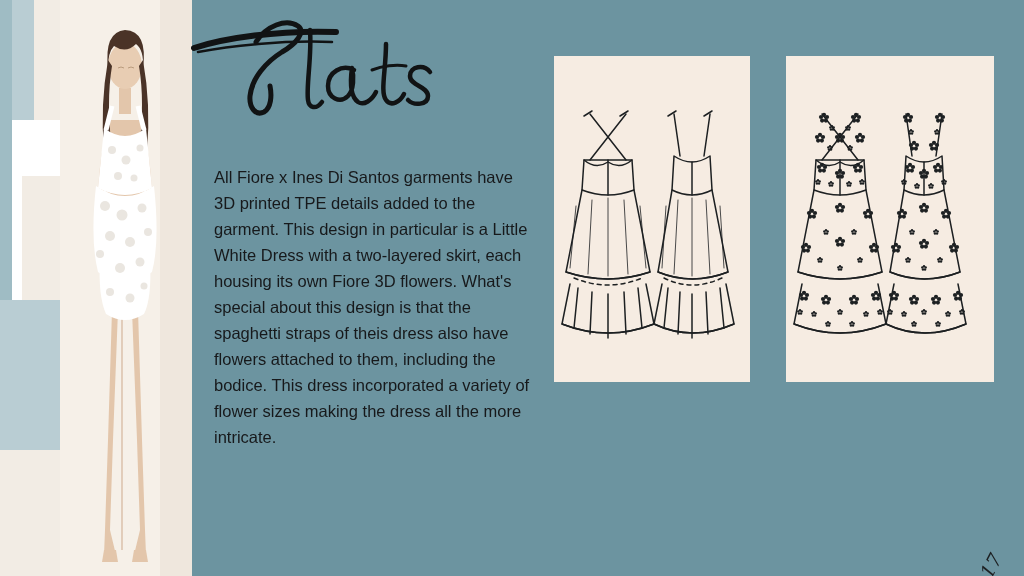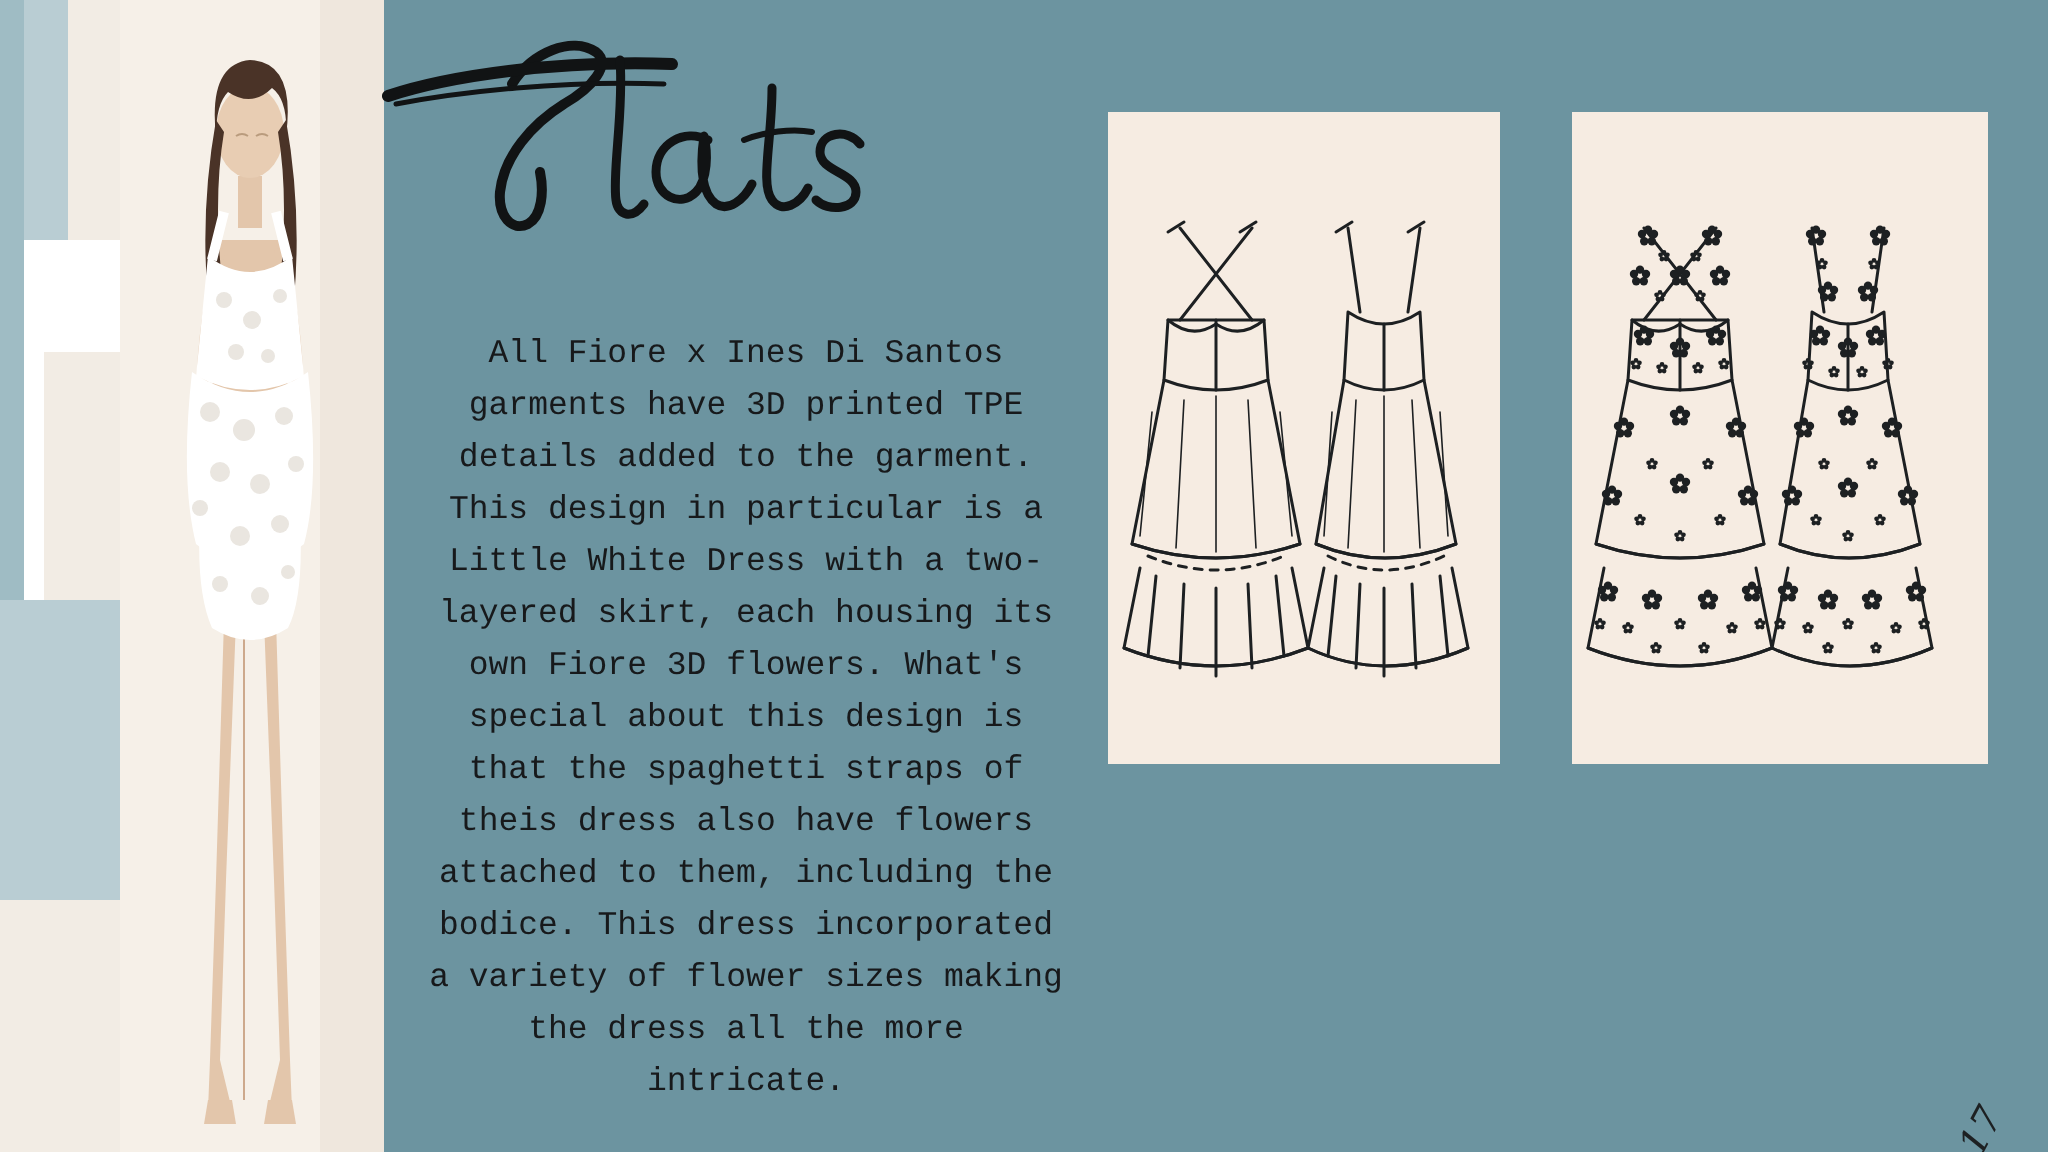--- a/index.html
+++ b/index.html
@@ -100,22 +100,22 @@
     transform: rotate(-4deg);
     text-shadow: 1px 0 0 #111314;
   }
 
   
   .body-text {
     position: absolute;
     left: 214px;
     top: 164px;
     width: 318px;
-    text-align: center;
-    font-family: Liberation Mono, monospace;
+    text-align: left;
+    font-family: Liberation Sans, sans-serif;
     font-size: 16.5px;
     line-height: 26px;
     color: #17191b;
   }
 
   
   .panel {
     position: absolute;
     background: #f6ece2;
   }

